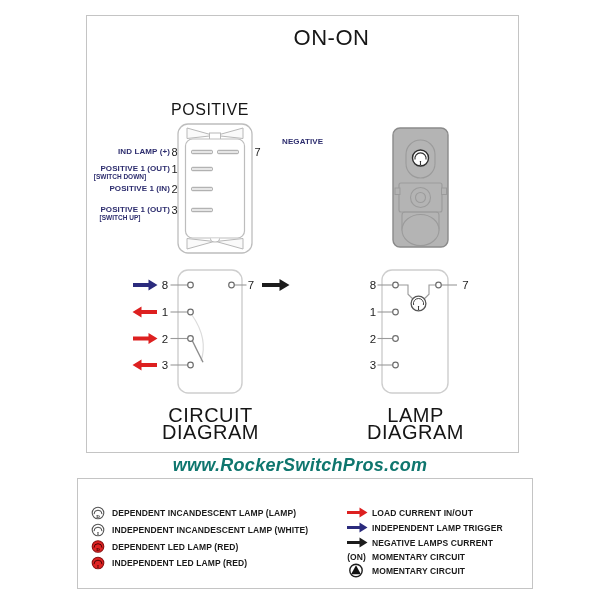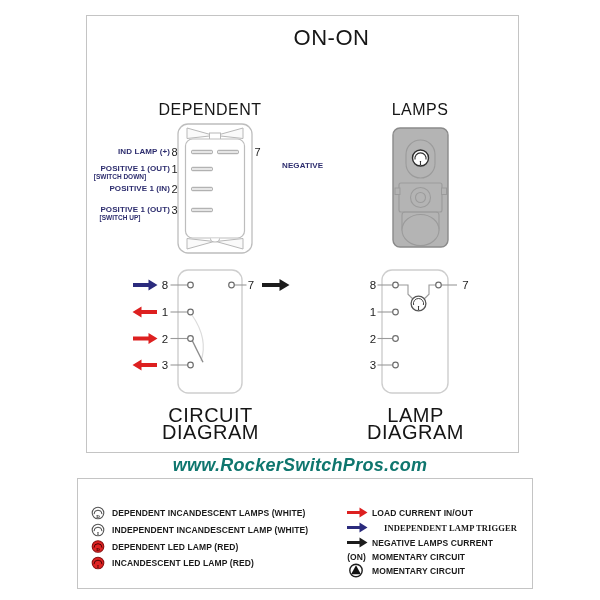--- a/index.html
+++ b/index.html
@@ -143,36 +143,35 @@
       <path d="M347 541 H359.5 V537.5 L367.5 542.5 L359.5 547.5 V544 H347 Z" fill="#1c1c1c"></path>
       <g>
         <circle cx="356" cy="570.5" r="6.2" fill="#fff" stroke="#1e1e1e" stroke-width="1.4"></circle>
         <path d="M356 565.3 L360.9 574.2 L351.1 574.2 Z" fill="#111"></path>
       </g>
     </g>
   </svg>
 
   <div class="abs ctr title" style="left:86px;top:26px;width:491px;">ON-ON</div>
 
-  <div class="abs ctr heading" style="left:110px;top:102px;width:200px;">DEPENDENT</div>
-  <div class="abs ctr heading" style="left:320px;top:102px;width:200px;">LAMPS</div>
+  <div class="abs ctr heading" style="left:110px;top:102px;width:200px;">POSITIVE</div>
 
   <div class="abs rt tlabel" style="left:40px;top:148px;width:130px;">IND LAMP (+)</div>
   <div class="abs rt tlabel" style="left:40px;top:164.5px;width:130px;">POSITIVE 1 (OUT)</div>
   <div class="abs ctr tsub" style="left:70px;top:173.5px;width:100px;">[SWITCH DOWN]</div>
   <div class="abs rt tlabel" style="left:40px;top:185px;width:130px;">POSITIVE 1 (IN)</div>
   <div class="abs rt tlabel" style="left:40px;top:205.5px;width:130px;">POSITIVE 1 (OUT)</div>
   <div class="abs ctr tsub" style="left:70px;top:214.5px;width:100px;">[SWITCH UP]</div>
 
   <div class="abs ctr pinnum" style="left:167px;top:146.5px;width:15px;">8</div>
   <div class="abs ctr pinnum" style="left:167px;top:163.5px;width:15px;">1</div>
   <div class="abs ctr pinnum" style="left:167px;top:183.5px;width:15px;">2</div>
   <div class="abs ctr pinnum" style="left:167px;top:204.5px;width:15px;">3</div>
   <div class="abs ctr pinnum" style="left:250px;top:146.5px;width:15px;">7</div>
-  <div class="abs tlabel" style="left:266px;top:162px;width:70px;padding-left:16px;">NEGATIVE</div>
+  <div class="abs tlabel" style="left:266px;top:138px;width:70px;padding-left:16px;">NEGATIVE</div>
 
   <div class="abs ctr cpin" style="left:158px;top:279px;width:14px;">8</div>
   <div class="abs ctr cpin" style="left:158px;top:306px;width:14px;">1</div>
   <div class="abs ctr cpin" style="left:158px;top:332.5px;width:14px;">2</div>
   <div class="abs ctr cpin" style="left:158px;top:359px;width:14px;">3</div>
   <div class="abs ctr cpin" style="left:244px;top:279px;width:14px;">7</div>
 
   <div class="abs ctr cpin" style="left:366px;top:279px;width:14px;">8</div>
   <div class="abs ctr cpin" style="left:366px;top:306px;width:14px;">1</div>
   <div class="abs ctr cpin" style="left:366px;top:332.5px;width:14px;">2</div>
@@ -180,25 +179,25 @@
   <div class="abs ctr cpin" style="left:458px;top:279px;width:15px;">7</div>
 
   <div class="abs ctr caption" style="left:140px;top:405px;width:141px;">CIRCUIT</div>
   <div class="abs ctr caption" style="left:140px;top:422px;width:141px;">DIAGRAM</div>
   <div class="abs ctr caption" style="left:345px;top:405px;width:141px;">LAMP</div>
   <div class="abs ctr caption" style="left:345px;top:422px;width:141px;">DIAGRAM</div>
 
   <div class="abs ctr website" style="left:100px;top:456px;width:400px;">www.RockerSwitchPros.com</div>
 
 
-  <div class="abs kitem" style="left:112px;top:509px;width:230px;">DEPENDENT INCANDESCENT LAMPS (WHITE)</div>
+  <div class="abs kitem" style="left:112px;top:509px;width:230px;">DEPENDENT INCANDESCENT LAMP (LAMP)</div>
   <div class="abs kitem" style="left:112px;top:526px;width:230px;">INDEPENDENT INCANDESCENT LAMP (WHITE)</div>
   <div class="abs kitem" style="left:112px;top:542.5px;width:230px;">DEPENDENT LED LAMP (RED)</div>
-  <div class="abs kitem" style="left:112px;top:559px;width:230px;">INCANDESCENT LED LAMP (RED)</div>
+  <div class="abs kitem" style="left:112px;top:559px;width:230px;">INDEPENDENT LED LAMP (RED)</div>
 
   <div class="abs kitem" style="left:372px;top:508.5px;width:150px;">LOAD CURRENT IN/OUT</div>
-  <div class="abs kitem" style="left:384px;top:523.5px;width:150px;font-family:Liberation Serif, serif;">INDEPENDENT LAMP TRIGGER</div>
+  <div class="abs kitem" style="left:372px;top:523.5px;width:150px;">INDEPENDENT LAMP TRIGGER</div>
   <div class="abs kitem" style="left:372px;top:538.5px;width:150px;">NEGATIVE LAMPS CURRENT</div>
   <div class="abs rt kitem" style="left:336px;top:552.5px;width:30px;">(ON)</div>
   <div class="abs kitem" style="left:372px;top:552.5px;width:150px;">MOMENTARY CIRCUIT</div>
   <div class="abs kitem" style="left:372px;top:566.5px;width:150px;">MOMENTARY CIRCUIT</div>
 
 </div>
 
 </body></html>

